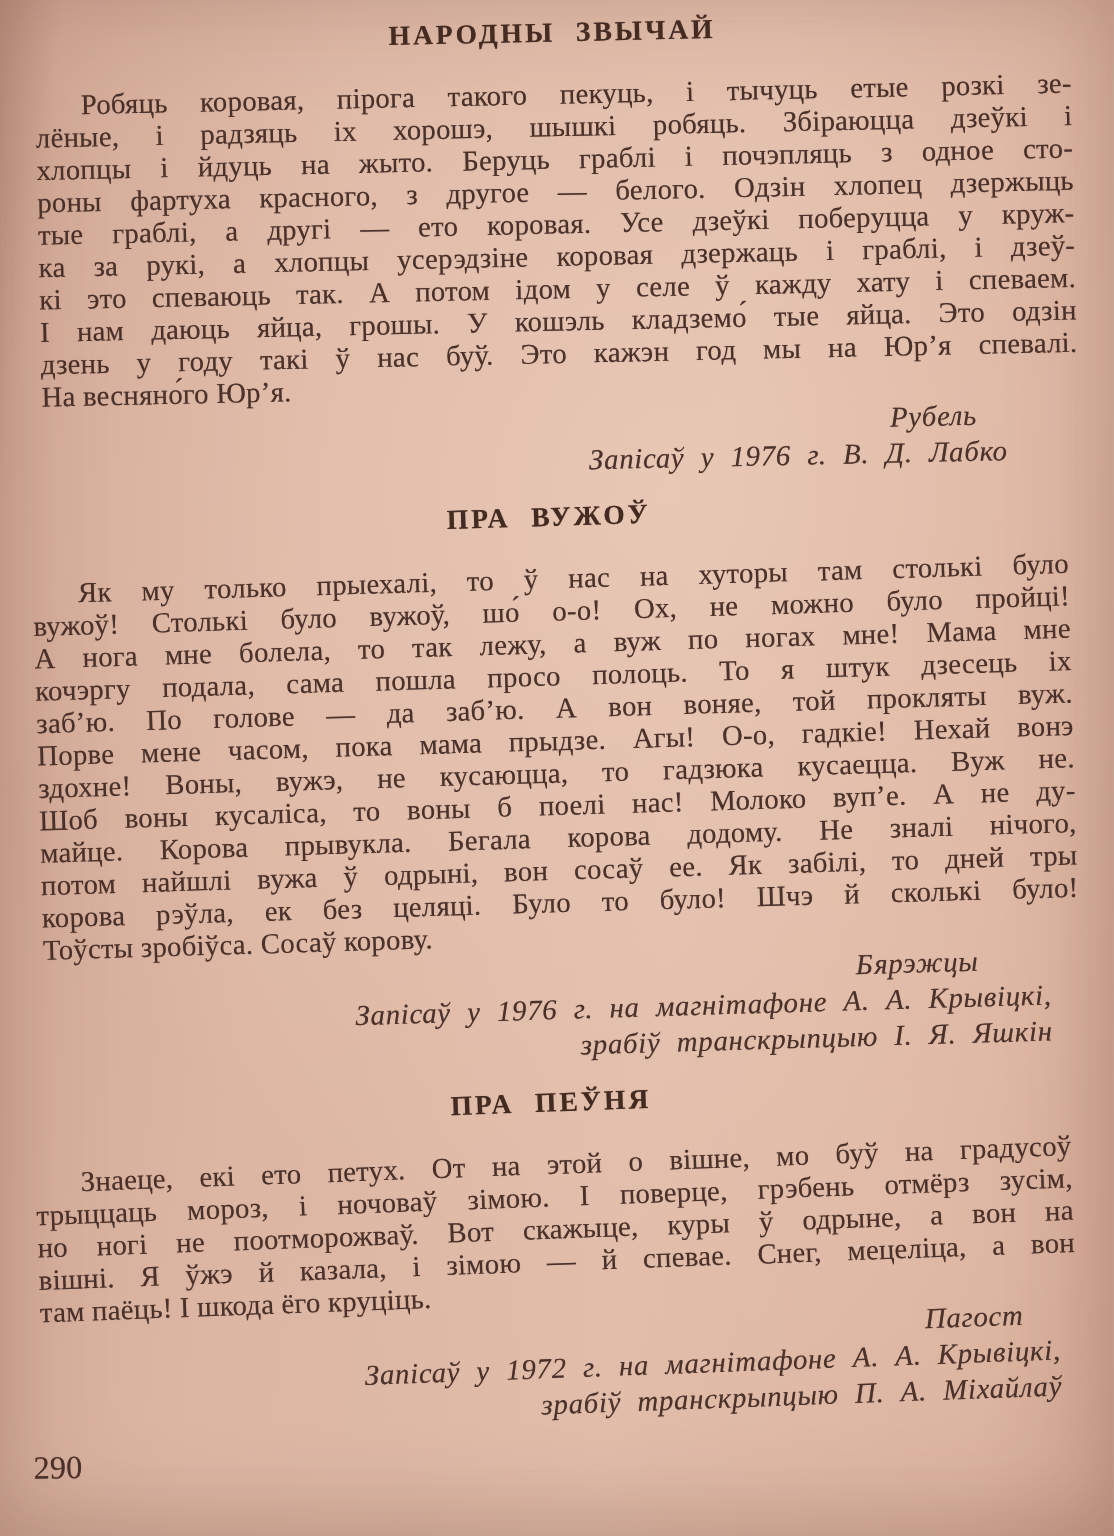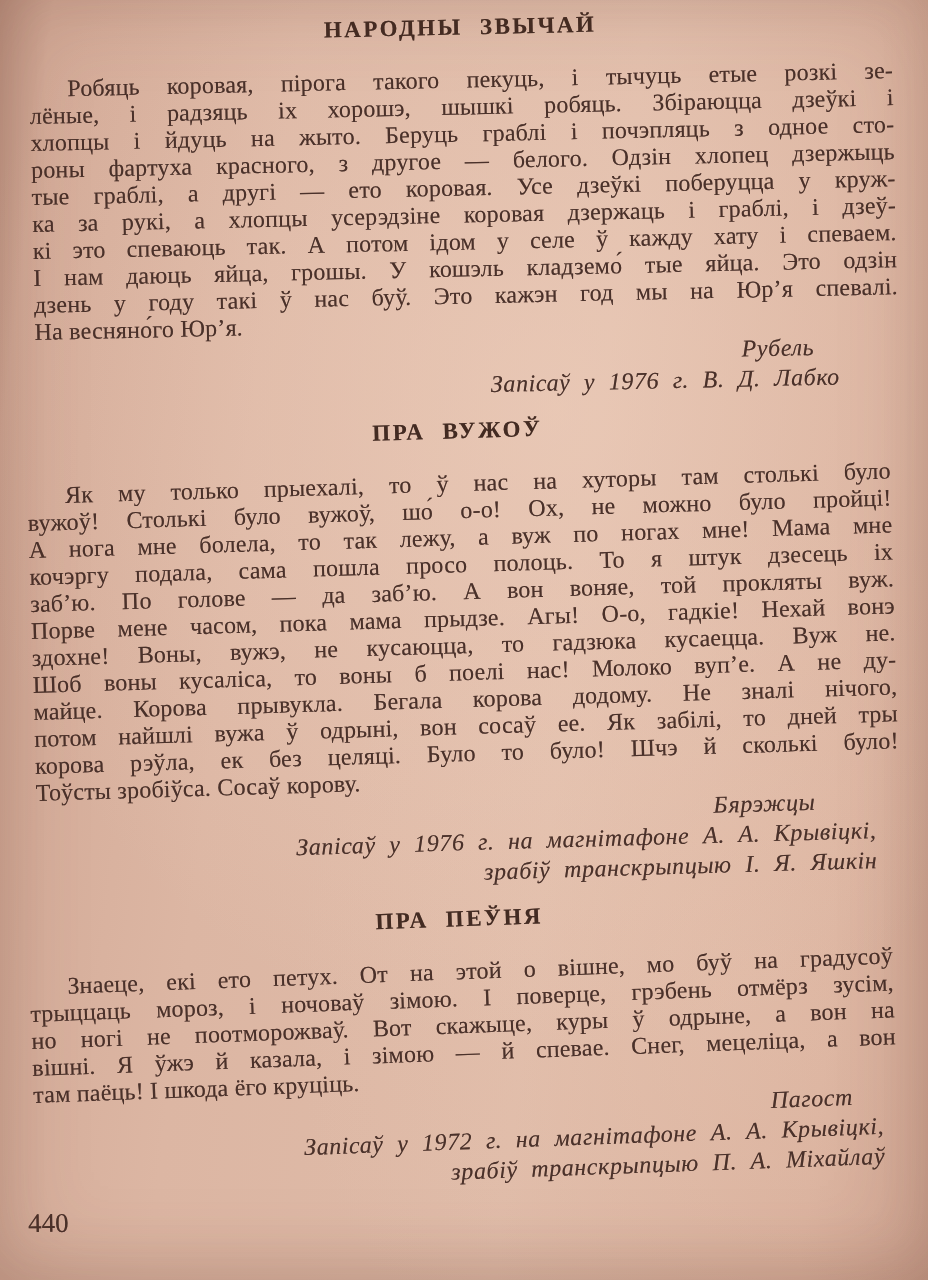--- a/index.html
+++ b/index.html
@@ -140,14 +140,14 @@
       </div>
       <div class="att">
         <div class="pr45">Пагост</div>
         <div class="pr15">Запісаў у 1972 г. на магнітафоне А. А. Крывіцкі,</div>
         <div class="pr15">зрабіў транскрыпцыю П. А. Міхайлаў</div>
       </div>
     </div>
 
   </div>
 
-  <div class="page-number">440</div>
+  <div class="page-number">290</div>
 </div>
 
 </body></html>

